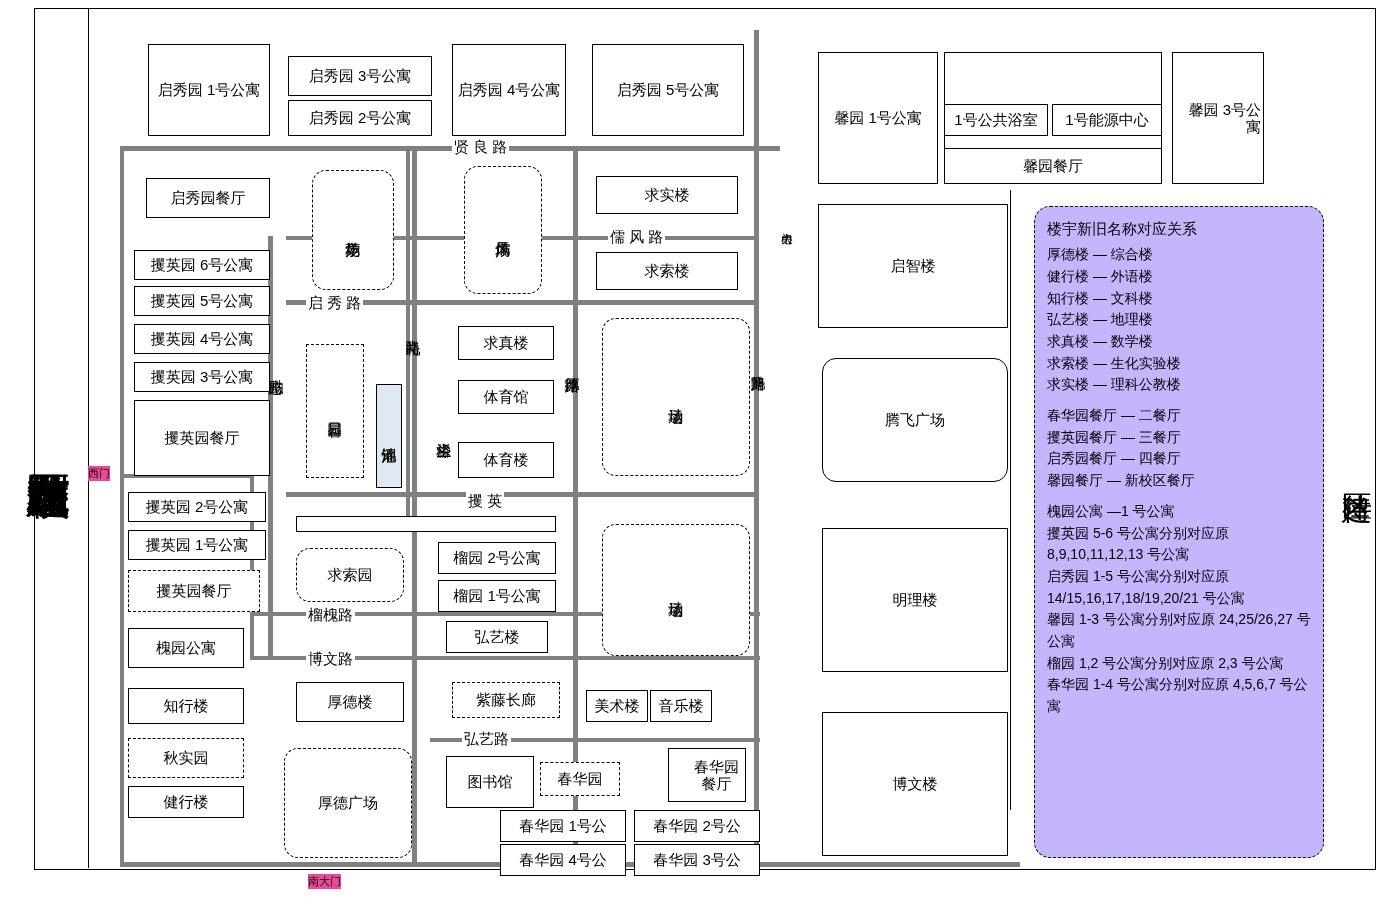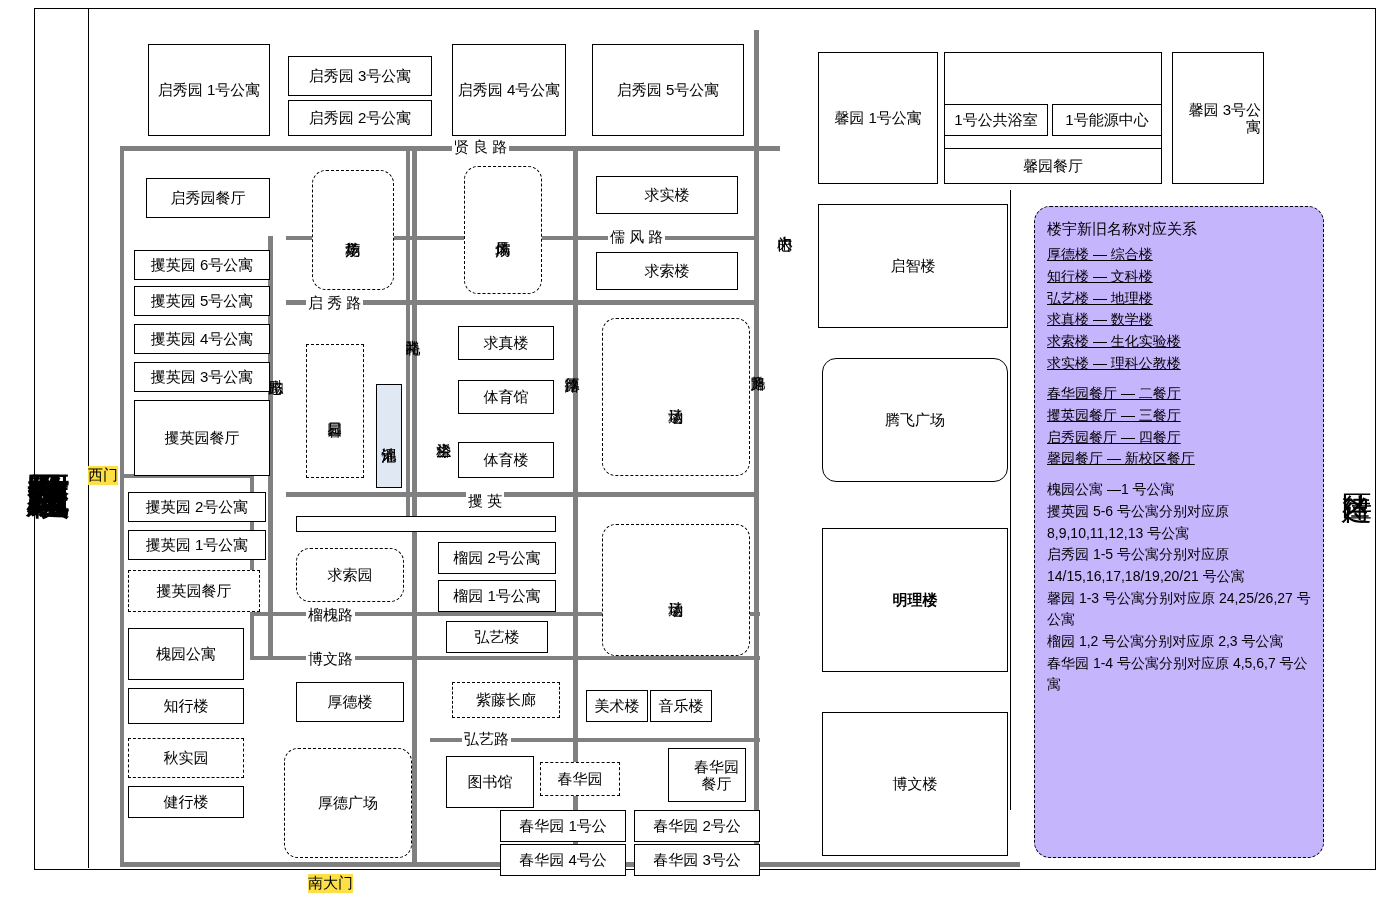--- a/index.html
+++ b/index.html
@@ -12,24 +12,24 @@
   .dash{border:1px dashed #000;}
   .rnd{border-radius:14px;}
   .nb{border:none;background:transparent;}
   .road{position:absolute;background:#808080;}
   .roadlbl{position:absolute;font-size:15px;color:#000;background:#fff;padding:0 2px;white-space:nowrap;}
   .vlbl{position:absolute;font-size:15px;color:#000;background:#fff;width:18px;text-align:center;line-height:1.05;}
   .title{position:absolute;left:14px;top:30px;width:62px;font-size:44px;line-height:1.22;color:#000;text-align:center;}
   .rtitle{position:absolute;font-size:30px;line-height:1.25;color:#000;text-align:center;width:34px;}
   .legend{position:absolute;box-sizing:border-box;border:1px dashed #000;border-radius:16px;background:#c4b5fd;padding:10px 12px;font-size:14px;line-height:1.55;}
   .legend .lh{font-size:15px;margin-bottom:4px;}
-  .legend .row{white-space:nowrap;text-decoration:underline;}
+  .legend .row{white-space:nowrap;}
   .legend .gap{height:9px;}
   .frame{position:absolute;border:1px solid #000;}
-  .gate{position:absolute;font-size:15px;color:#000;background:#fde047;}
+  .gate{position:absolute;font-size:11px;color:#000;background:#ec4899;}
 </style>
 </head>
 <body>
 
 <div id="map">
 
   <div class="frame" style="left:34px;top:8px;width:1340px;height:860px;border-width:1px;border-color:#000;"></div>
   <div class="frame" style="left:88px;top:8px;width:0;height:860px;border-left:1px solid #000;border-right:none;border-top:none;border-bottom:none;"></div>
 
   <div class="title" style="writing-mode:vertical-rl;text-orientation:upright;height:820px;">校区建筑及道路分布图</div>
@@ -87,21 +87,21 @@
 
   <div class="bx" style="left:146px;top:178px;width:124px;height:40px;">启秀园餐厅</div>
   <div class="bx" style="left:134px;top:250px;width:136px;height:30px;">攫英园 6号公寓</div>
   <div class="bx" style="left:134px;top:286px;width:136px;height:30px;">攫英园 5号公寓</div>
   <div class="bx" style="left:134px;top:324px;width:136px;height:30px;">攫英园 4号公寓</div>
   <div class="bx" style="left:134px;top:362px;width:136px;height:30px;">攫英园 3号公寓</div>
   <div class="bx" style="left:134px;top:400px;width:136px;height:76px;">攫英园餐厅</div>
   <div class="bx" style="left:128px;top:492px;width:138px;height:30px;">攫英园 2号公寓</div>
   <div class="bx" style="left:128px;top:530px;width:138px;height:30px;">攫英园 1号公寓</div>
   <div class="bx dash" style="left:128px;top:570px;width:132px;height:42px;">攫英园餐厅</div>
-  <div class="bx" style="left:128px;top:628px;width:116px;height:52px;">槐园公寓</div>
+  <div class="bx" style="left:128px;top:628px;width:116px;height:40px;">槐园公寓</div>
   <div class="bx" style="left:128px;top:688px;width:116px;height:36px;">知行楼</div>
   <div class="bx dash" style="left:128px;top:738px;width:116px;height:40px;">秋实园</div>
   <div class="bx" style="left:128px;top:786px;width:116px;height:32px;">健行楼</div>
 
   <div class="bx rnd dash" style="left:312px;top:170px;width:82px;height:120px;writing-mode:vertical-rl;text-orientation:upright;">学苑广场</div>
   <div class="bx rnd dash" style="left:464px;top:166px;width:78px;height:128px;writing-mode:vertical-rl;text-orientation:upright;">儒风广场</div>
   <div class="bx" style="left:596px;top:176px;width:142px;height:38px;">求实楼</div>
   <div class="bx" style="left:596px;top:252px;width:142px;height:38px;">求索楼</div>
 
   <div class="bx" style="left:458px;top:326px;width:96px;height:34px;">求真楼</div>
@@ -131,28 +131,29 @@
   <div class="bx dash" style="left:540px;top:762px;width:80px;height:34px;">春华园</div>
   <div class="bx two" style="left:668px;top:748px;width:78px;height:54px;white-space:pre-line;padding-left:21px;">春华园餐厅</div>
 
   <div class="bx" style="left:500px;top:810px;width:126px;height:32px;">春华园 1号公</div>
   <div class="bx" style="left:634px;top:810px;width:126px;height:32px;">春华园 2号公</div>
   <div class="bx" style="left:500px;top:844px;width:126px;height:32px;">春华园 4号公</div>
   <div class="bx" style="left:634px;top:844px;width:126px;height:32px;">春华园 3号公</div>
 
   <div class="bx" style="left:818px;top:204px;width:190px;height:124px;">启智楼</div>
   <div class="bx rnd" style="left:822px;top:358px;width:186px;height:124px;">腾飞广场</div>
-  <div class="bx" style="left:822px;top:528px;width:186px;height:144px;font-weight:bold;">明理楼</div>
+  <div class="bx" style="left:822px;top:528px;width:186px;height:144px;">明理楼</div>
   <div class="bx" style="left:822px;top:712px;width:186px;height:144px;">博文楼</div>
 
   <div class="frame" style="left:1010px;top:190px;width:0;height:620px;border-left:1px solid #000;border-right:none;border-top:none;border-bottom:none;"></div>
 
   <div class="legend" style="left:1034px;top:206px;width:290px;height:652px;">
     <div class="lh">楼宇新旧名称对应关系</div>
     <div class="row">厚德楼 — 综合楼</div>
+    <div class="row">健行楼 — 外语楼</div>
     <div class="row">知行楼 — 文科楼</div>
     <div class="row">弘艺楼 — 地理楼</div>
     <div class="row">求真楼 — 数学楼</div>
     <div class="row">求索楼 — 生化实验楼</div>
     <div class="row">求实楼 — 理科公教楼</div>
     <div class="gap"></div>
     <div class="row">春华园餐厅 — 二餐厅</div>
     <div class="row">攫英园餐厅 — 三餐厅</div>
     <div class="row">启秀园餐厅 — 四餐厅</div>
     <div class="row">馨园餐厅 — 新校区餐厅</div>

